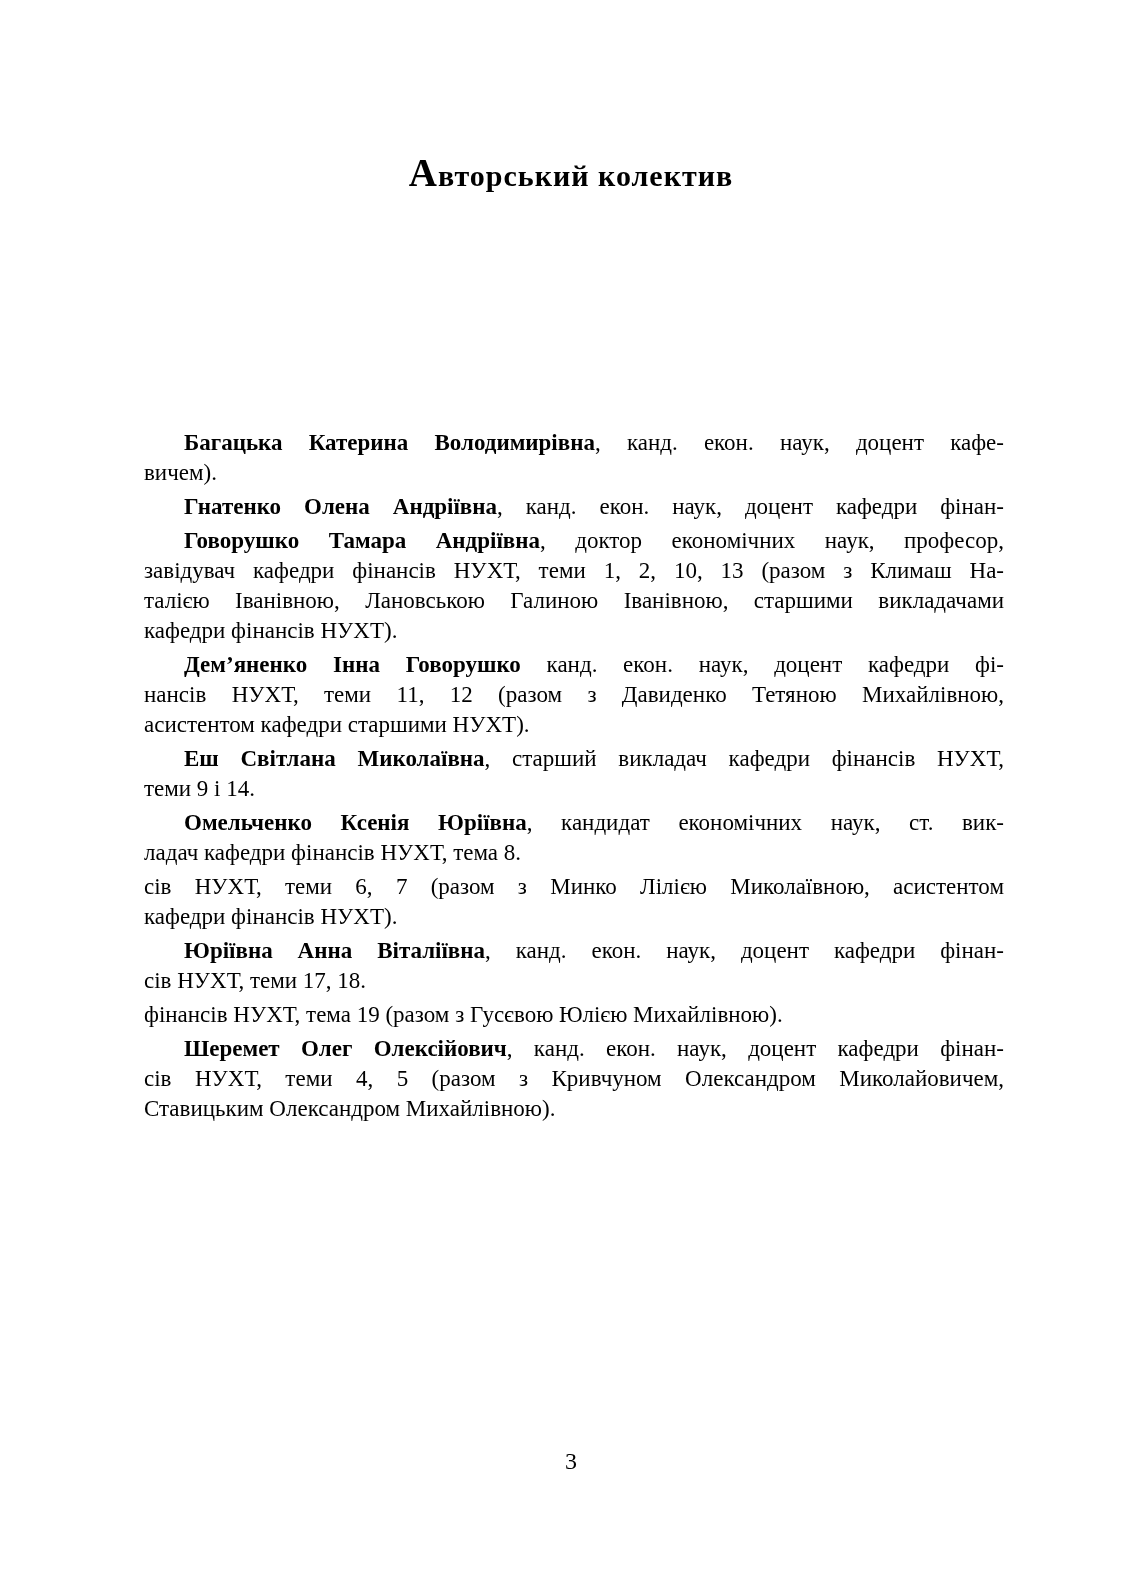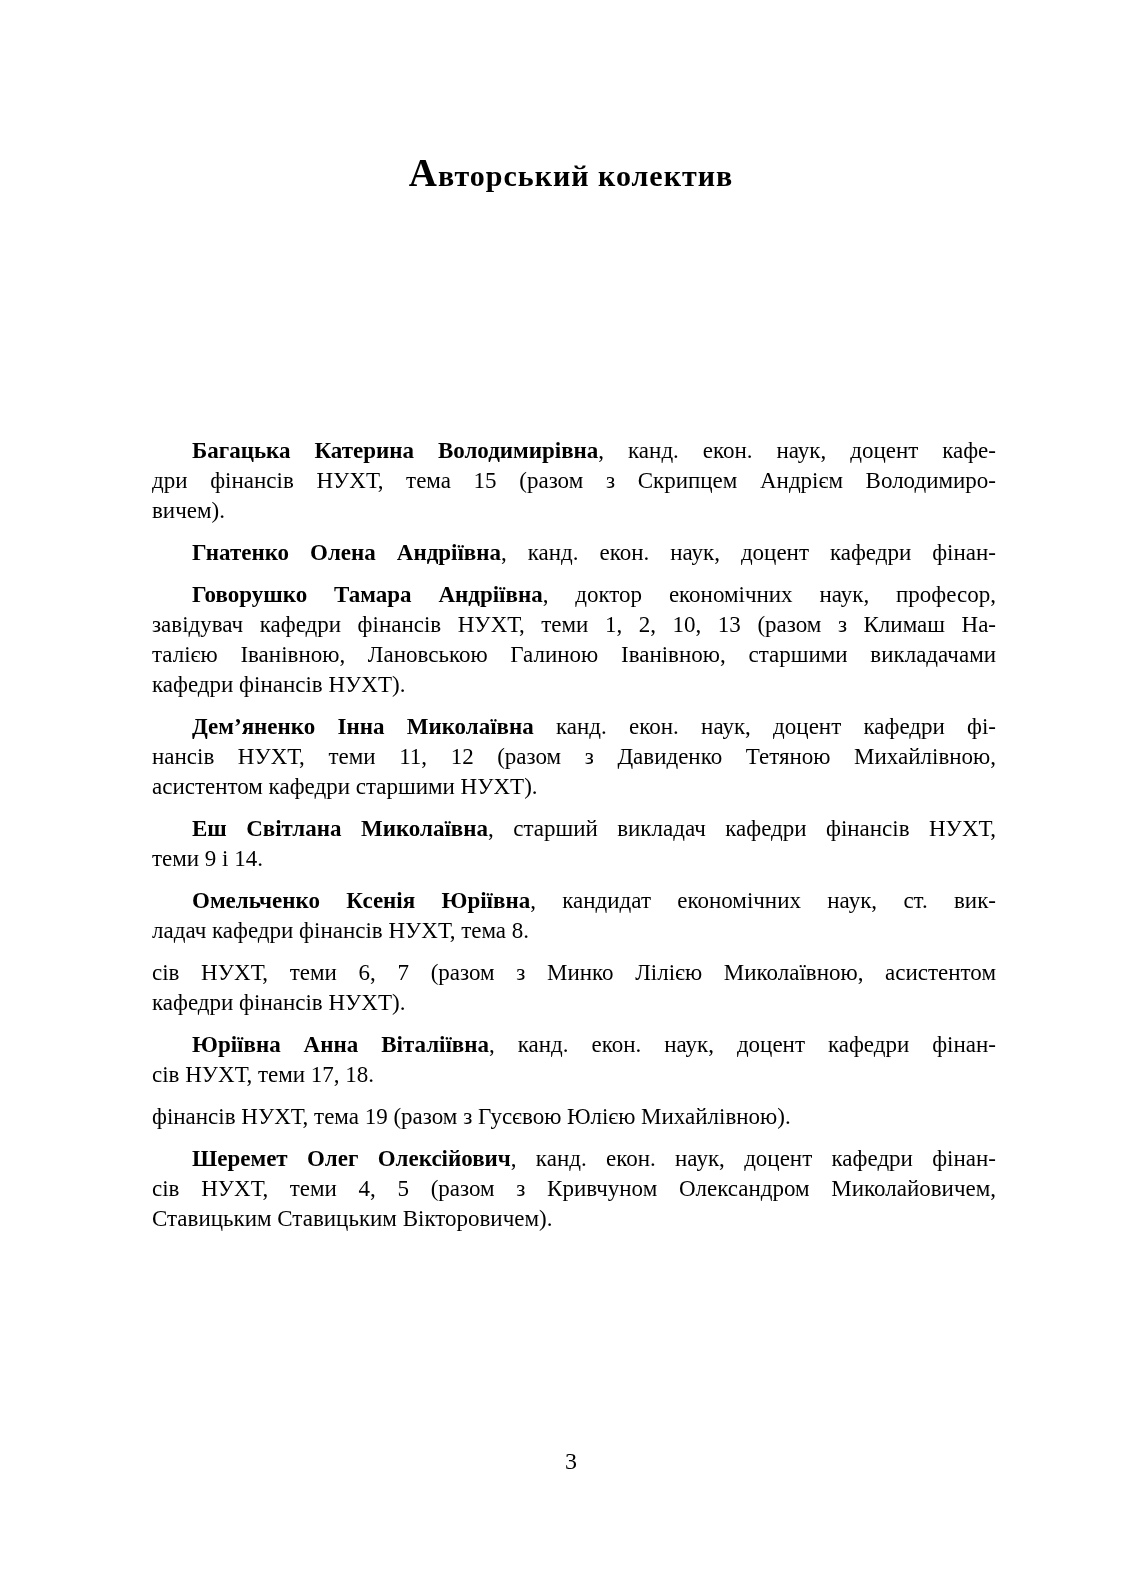--- a/index.html
+++ b/index.html
@@ -26,21 +26,21 @@
     font-size: 39px;
   }
   .content {
     position: absolute;
     top: 424px;
     left: 140px;
     width: 868px;
     font-size: 23px;
     line-height: 30px;
   }
-  .paragraph { margin: 12px; }
+  .paragraph { margin: 4px; }
   .text-line {
     text-align: justify;
     text-align-last: justify;
     overflow: hidden;
     height: 30px;
   }
   .text-line.indent { text-indent: 40px; }
   .text-line.last {
     text-align: center;
     text-align-last: left;
@@ -57,34 +57,33 @@
 </style>
 </head>
 <body>
 
 <div class="page">
   <div class="doc-title">Авторський колектив</div>
 
   <div class="content">
       <div class="paragraph">
         <div class="text-line indent"><span class="author-name">Багацька Катерина Володимирівна</span>, канд. екон. наук, доцент кафе-</div>
-        <div class="text-line">дри фінансів НУХТ, тема 15 (разом з Скрипцем Андрієм Володимиро-</div>
         <div class="text-line last">вичем).</div>
       </div>
       <div class="paragraph">
         <div class="text-line indent"><span class="author-name">Гнатенко Олена Андріївна</span>, канд. екон. наук, доцент кафедри фінан-</div>
       </div>
       <div class="paragraph">
         <div class="text-line indent"><span class="author-name">Говорушко Тамара Андріївна</span>, доктор економічних наук, професор,</div>
         <div class="text-line">завідувач кафедри фінансів НУХТ, теми 1, 2, 10, 13 (разом з Климаш На-</div>
         <div class="text-line">талією Іванівною, Лановською Галиною Іванівною, старшими викладачами</div>
         <div class="text-line last">кафедри фінансів НУХТ).</div>
       </div>
       <div class="paragraph">
-        <div class="text-line indent"><span class="author-name">Дем’яненко Інна Миколаївна</span> канд. екон. наук, доцент кафедри фі-</div>
+        <div class="text-line indent"><span class="author-name">Дем’яненко Інна Говорушко</span> канд. екон. наук, доцент кафедри фі-</div>
         <div class="text-line">нансів НУХТ, теми 11, 12 (разом з Давиденко Тетяною Михайлівною,</div>
         <div class="text-line last">асистентом кафедри старшими НУХТ).</div>
       </div>
       <div class="paragraph">
         <div class="text-line indent"><span class="author-name">Еш Світлана Миколаївна</span>, старший викладач кафедри фінансів НУХТ,</div>
         <div class="text-line last">теми 9 і 14.</div>
       </div>
       <div class="paragraph">
         <div class="text-line indent"><span class="author-name">Омельченко Ксенія Юріївна</span>, кандидат економічних наук, ст. вик-</div>
         <div class="text-line last">ладач кафедри фінансів НУХТ, тема 8.</div>
@@ -96,18 +95,18 @@
       <div class="paragraph">
         <div class="text-line indent"><span class="author-name">Юріївна Анна Віталіївна</span>, канд. екон. наук, доцент кафедри фінан-</div>
         <div class="text-line last">сів НУХТ, теми 17, 18.</div>
       </div>
       <div class="paragraph">
         <div class="text-line last">фінансів НУХТ, тема 19 (разом з Гусєвою Юлією Михайлівною).</div>
       </div>
       <div class="paragraph">
         <div class="text-line indent"><span class="author-name">Шеремет Олег Олексійович</span>, канд. екон. наук, доцент кафедри фінан-</div>
         <div class="text-line">сів НУХТ, теми 4, 5 (разом з Кривчуном Олександром Миколайовичем,</div>
-        <div class="text-line last">Ставицьким Ставицьким Вікторовичем).</div>
+        <div class="text-line last">Ставицьким Олександром Михайлівною).</div>
       </div>
     </div>
 
   <div class="page-number">3</div>
 </div>
 
 </body></html>

